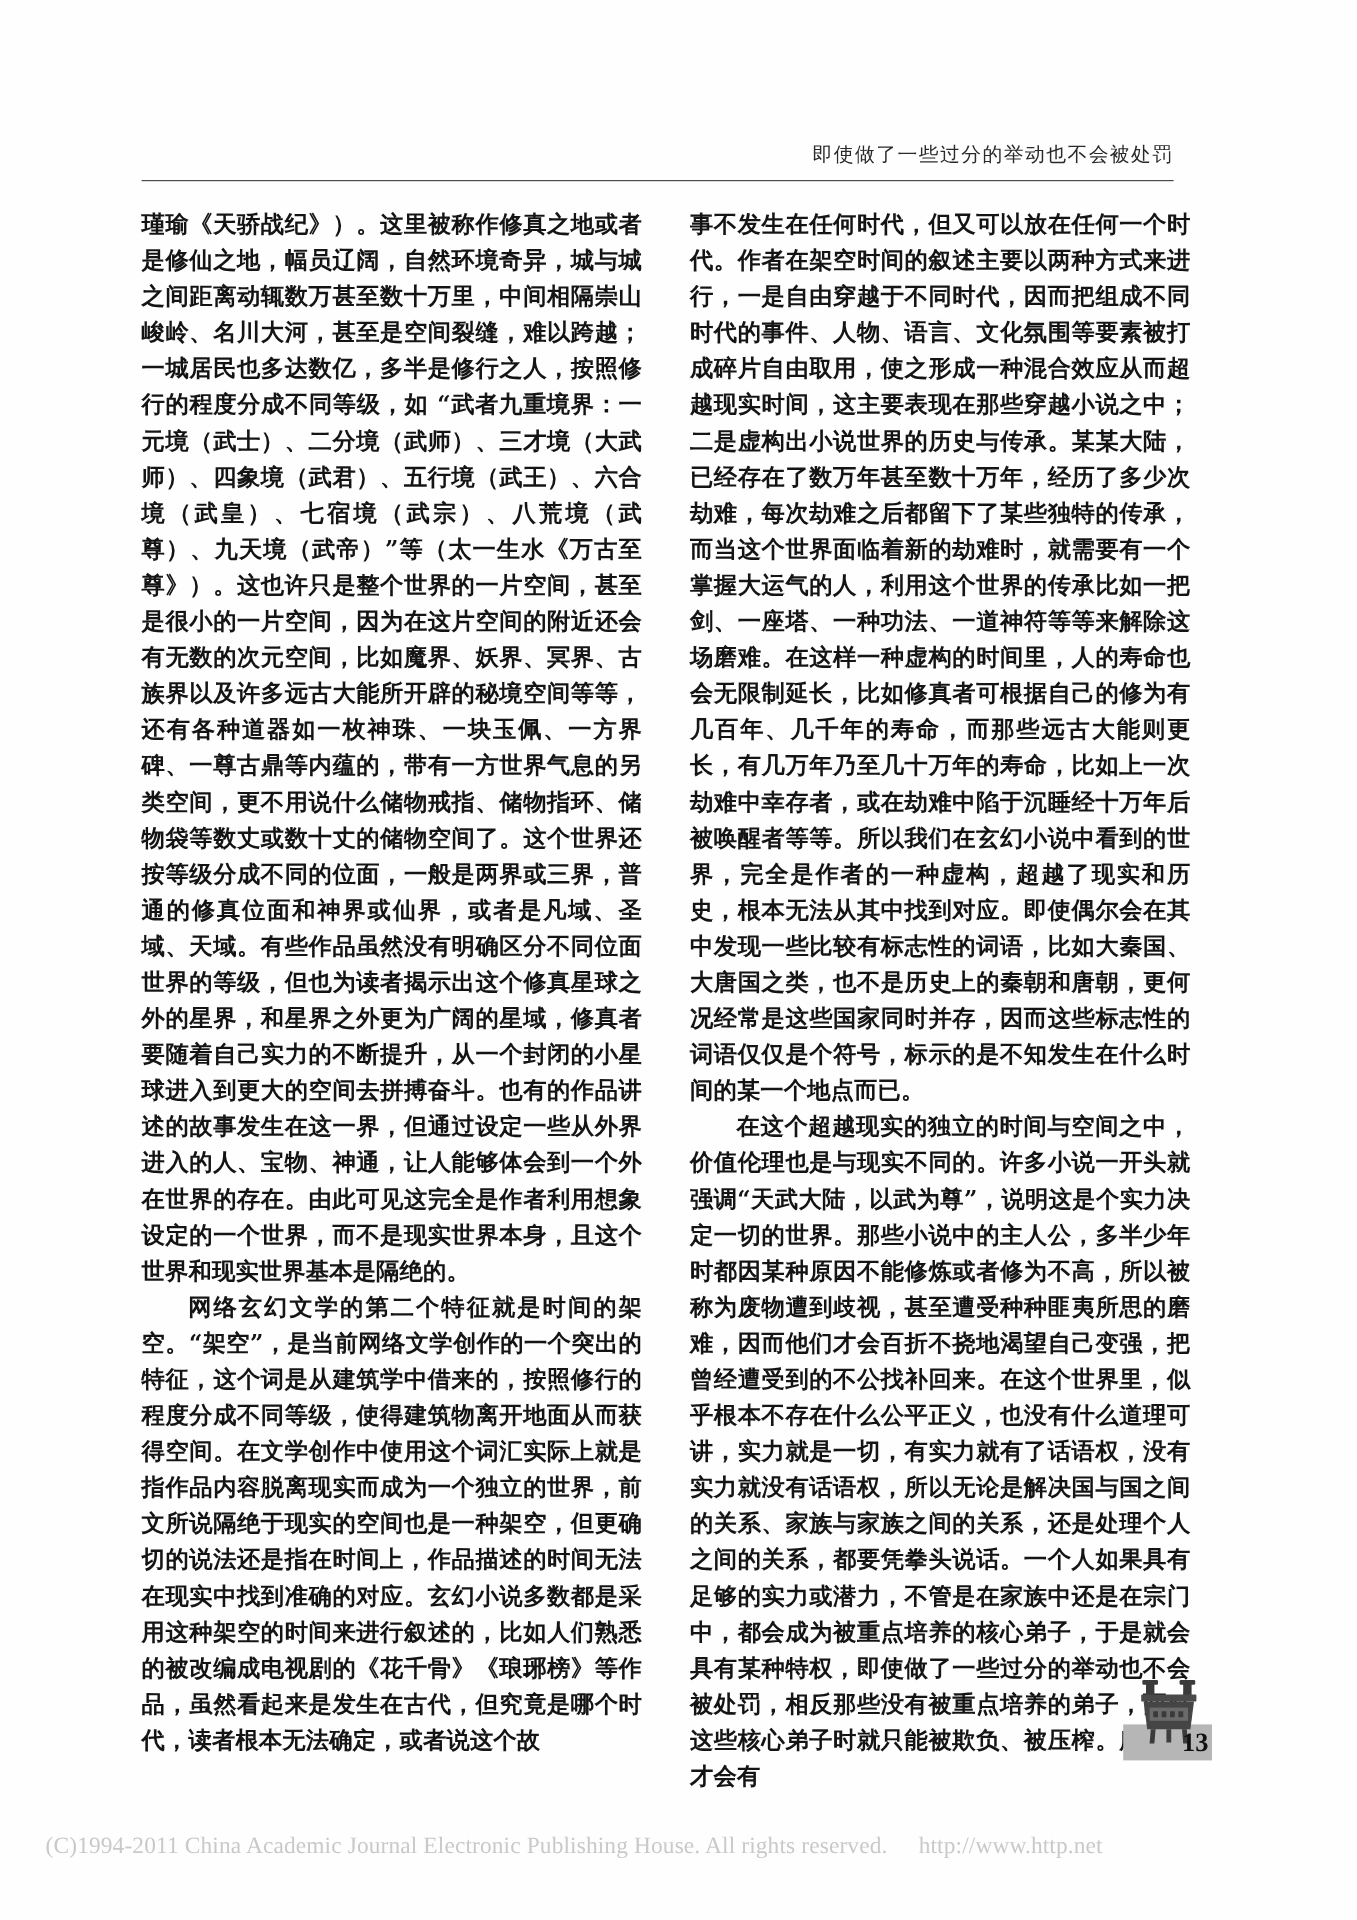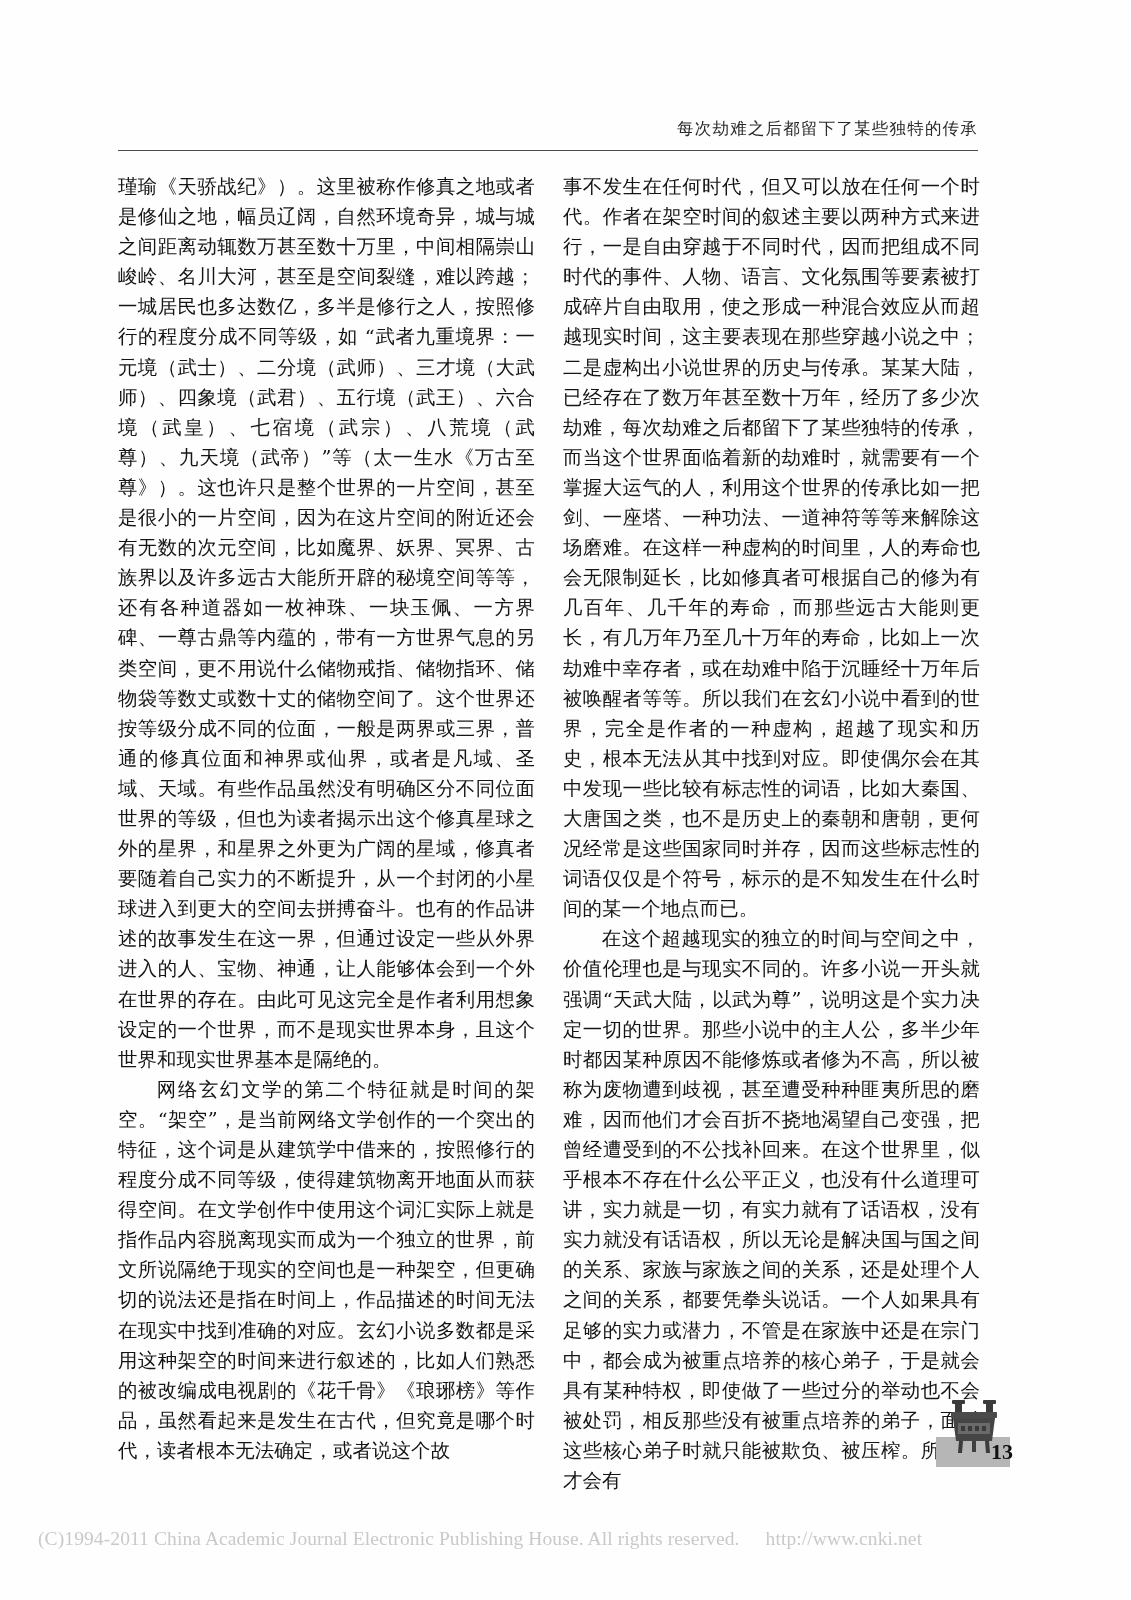--- a/index.html
+++ b/index.html
@@ -44,21 +44,22 @@
   }
 
   
   .columns {
     position: absolute;
     left: 118px;
     top: 172px;
     width: 884px;
     height: 1225px;
     display: flex;
-    gap: 28px;
+    gap: 40px;
+    font-weight: bold;
   }
   .col {
     width: 417px;
     position: relative;
   }
 
   .para {
     margin: 0;
     font-size: 19.4px;
     line-height: 30.1px;
@@ -88,21 +89,20 @@
     height: 30px;
     background: #b6b6b6;
   }
   .folio-num {
     position: absolute;
     left: 985px;
     top: 1437px;
     width: 34px;
     height: 30px;
     line-height: 30px;
-    text-align: center;
     font-size: 22px;
     font-weight: bold;
     color: #111;
     font-family: "Liberation Serif", serif;
   }
   .ding {
     position: absolute;
     left: 943px;
     top: 1395px;
     width: 62px;
@@ -121,21 +121,21 @@
     white-space: nowrap;
     letter-spacing: 0.1px;
   }
   .footer .url { margin-left: 26px; }
 </style>
 </head>
 <body>
 
 <div class="page">
 
-  <div class="running-head">每次劫难之后都留下了某些独特的传承</div>
+  <div class="running-head">即使做了一些过分的举动也不会被处罚</div>
   <div class="head-rule"></div>
 
   <div class="columns">
 
     <div class="col">
       <p class="para last">瑾瑜《天骄战纪》）。这里被称作修真之地或者是修仙之地，幅员辽阔，自然环境奇异，城与城之间距离动辄数万甚至数十万里，中间相隔崇山峻岭、名川大河，甚至是空间裂缝，难以跨越；一城居民也多达数亿，多半是修行之人，按照修行的程度分成不同等级，如 “武者九重境界：一元境（武士）、二分境（武师）、三才境（大武师）、四象境（武君）、五行境（武王）、六合境（武皇）、七宿境（武宗）、八荒境（武尊）、九天境（武帝）”等（太一生水《万古至尊》）。这也许只是整个世界的一片空间，甚至是很小的一片空间，因为在这片空间的附近还会有无数的次元空间，比如魔界、妖界、冥界、古族界以及许多远古大能所开辟的秘境空间等等，还有各种道器如一枚神珠、一块玉佩、一方界碑、一尊古鼎等内蕴的，带有一方世界气息的另类空间，更不用说什么储物戒指、储物指环、储物袋等数丈或数十丈的储物空间了。这个世界还按等级分成不同的位面，一般是两界或三界，普通的修真位面和神界或仙界，或者是凡域、圣域、天域。有些作品虽然没有明确区分不同位面世界的等级，但也为读者揭示出这个修真星球之外的星界，和星界之外更为广阔的星域，修真者要随着自己实力的不断提升，从一个封闭的小星球进入到更大的空间去拼搏奋斗。也有的作品讲述的故事发生在这一界，但通过设定一些从外界进入的人、宝物、神通，让人能够体会到一个外在世界的存在。由此可见这完全是作者利用想象设定的一个世界，而不是现实世界本身，且这个世界和现实世界基本是隔绝的。</p>
       <p class="para indent last">网络玄幻文学的第二个特征就是时间的架空。“架空”，是当前网络文学创作的一个突出的特征，这个词是从建筑学中借来的，按照修行的程度分成不同等级，使得建筑物离开地面从而获得空间。在文学创作中使用这个词汇实际上就是指作品内容脱离现实而成为一个独立的世界，前文所说隔绝于现实的空间也是一种架空，但更确切的说法还是指在时间上，作品描述的时间无法在现实中找到准确的对应。玄幻小说多数都是采用这种架空的时间来进行叙述的，比如人们熟悉的被改编成电视剧的《花千骨》《琅琊榜》等作品，虽然看起来是发生在古代，但究竟是哪个时代，读者根本无法确定，或者说这个故</p>
     </div>
 
     <div class="col">
@@ -164,16 +164,16 @@
 
       <path d="M16 46 l4 0 -1 12 -4 0 z"></path>
       <path d="M42 46 l4 0 1 12 -4 0 z"></path>
       <path d="M29 46 l4 0 0 11 -4 0 z" fill="#3f3f3f"></path>
     </g>
   </svg>
 
   <div class="folio-num">13</div>
 
   <div class="footer">
-    <span>(C)1994-2011 China Academic Journal Electronic Publishing House.  All rights reserved.</span><span class="url">http://www.cnki.net</span>
+    <span>(C)1994-2011 China Academic Journal Electronic Publishing House.  All rights reserved.</span><span class="url">http://www.http.net</span>
   </div>
 
 </div>
 
 </body></html>

